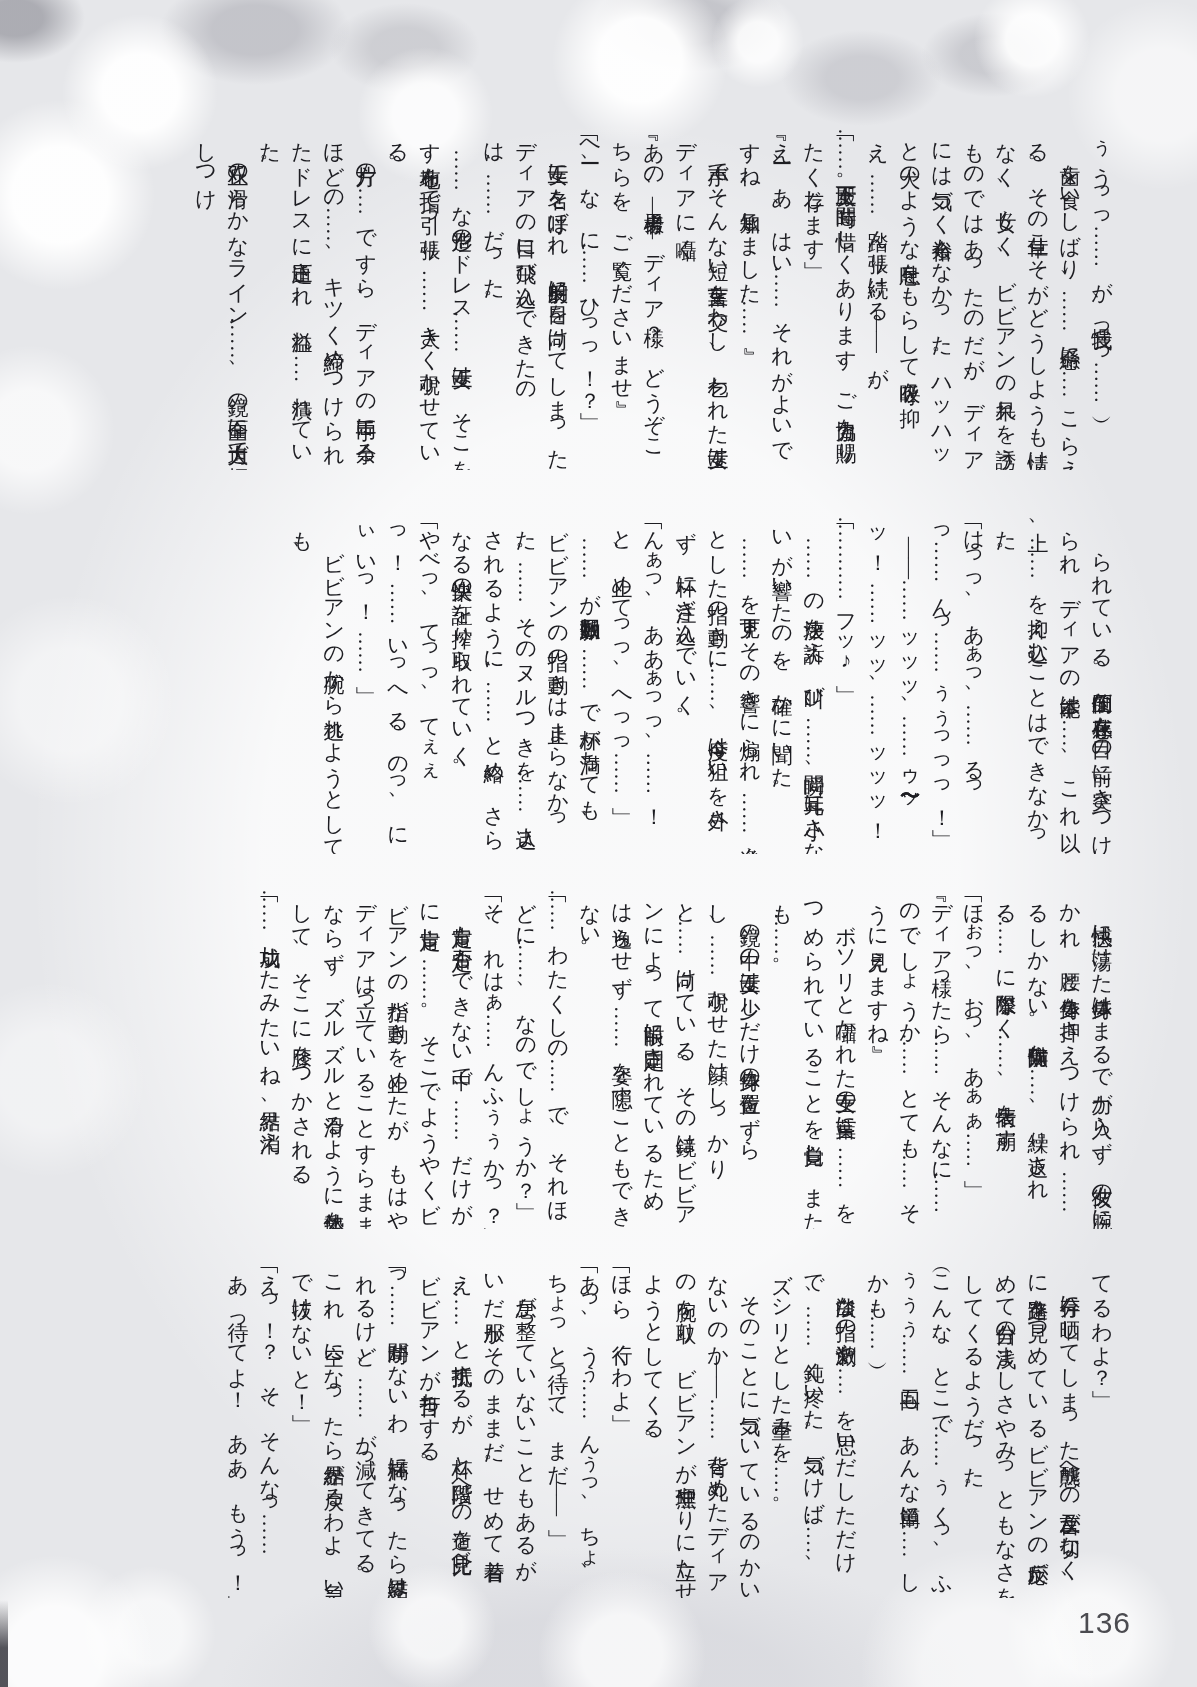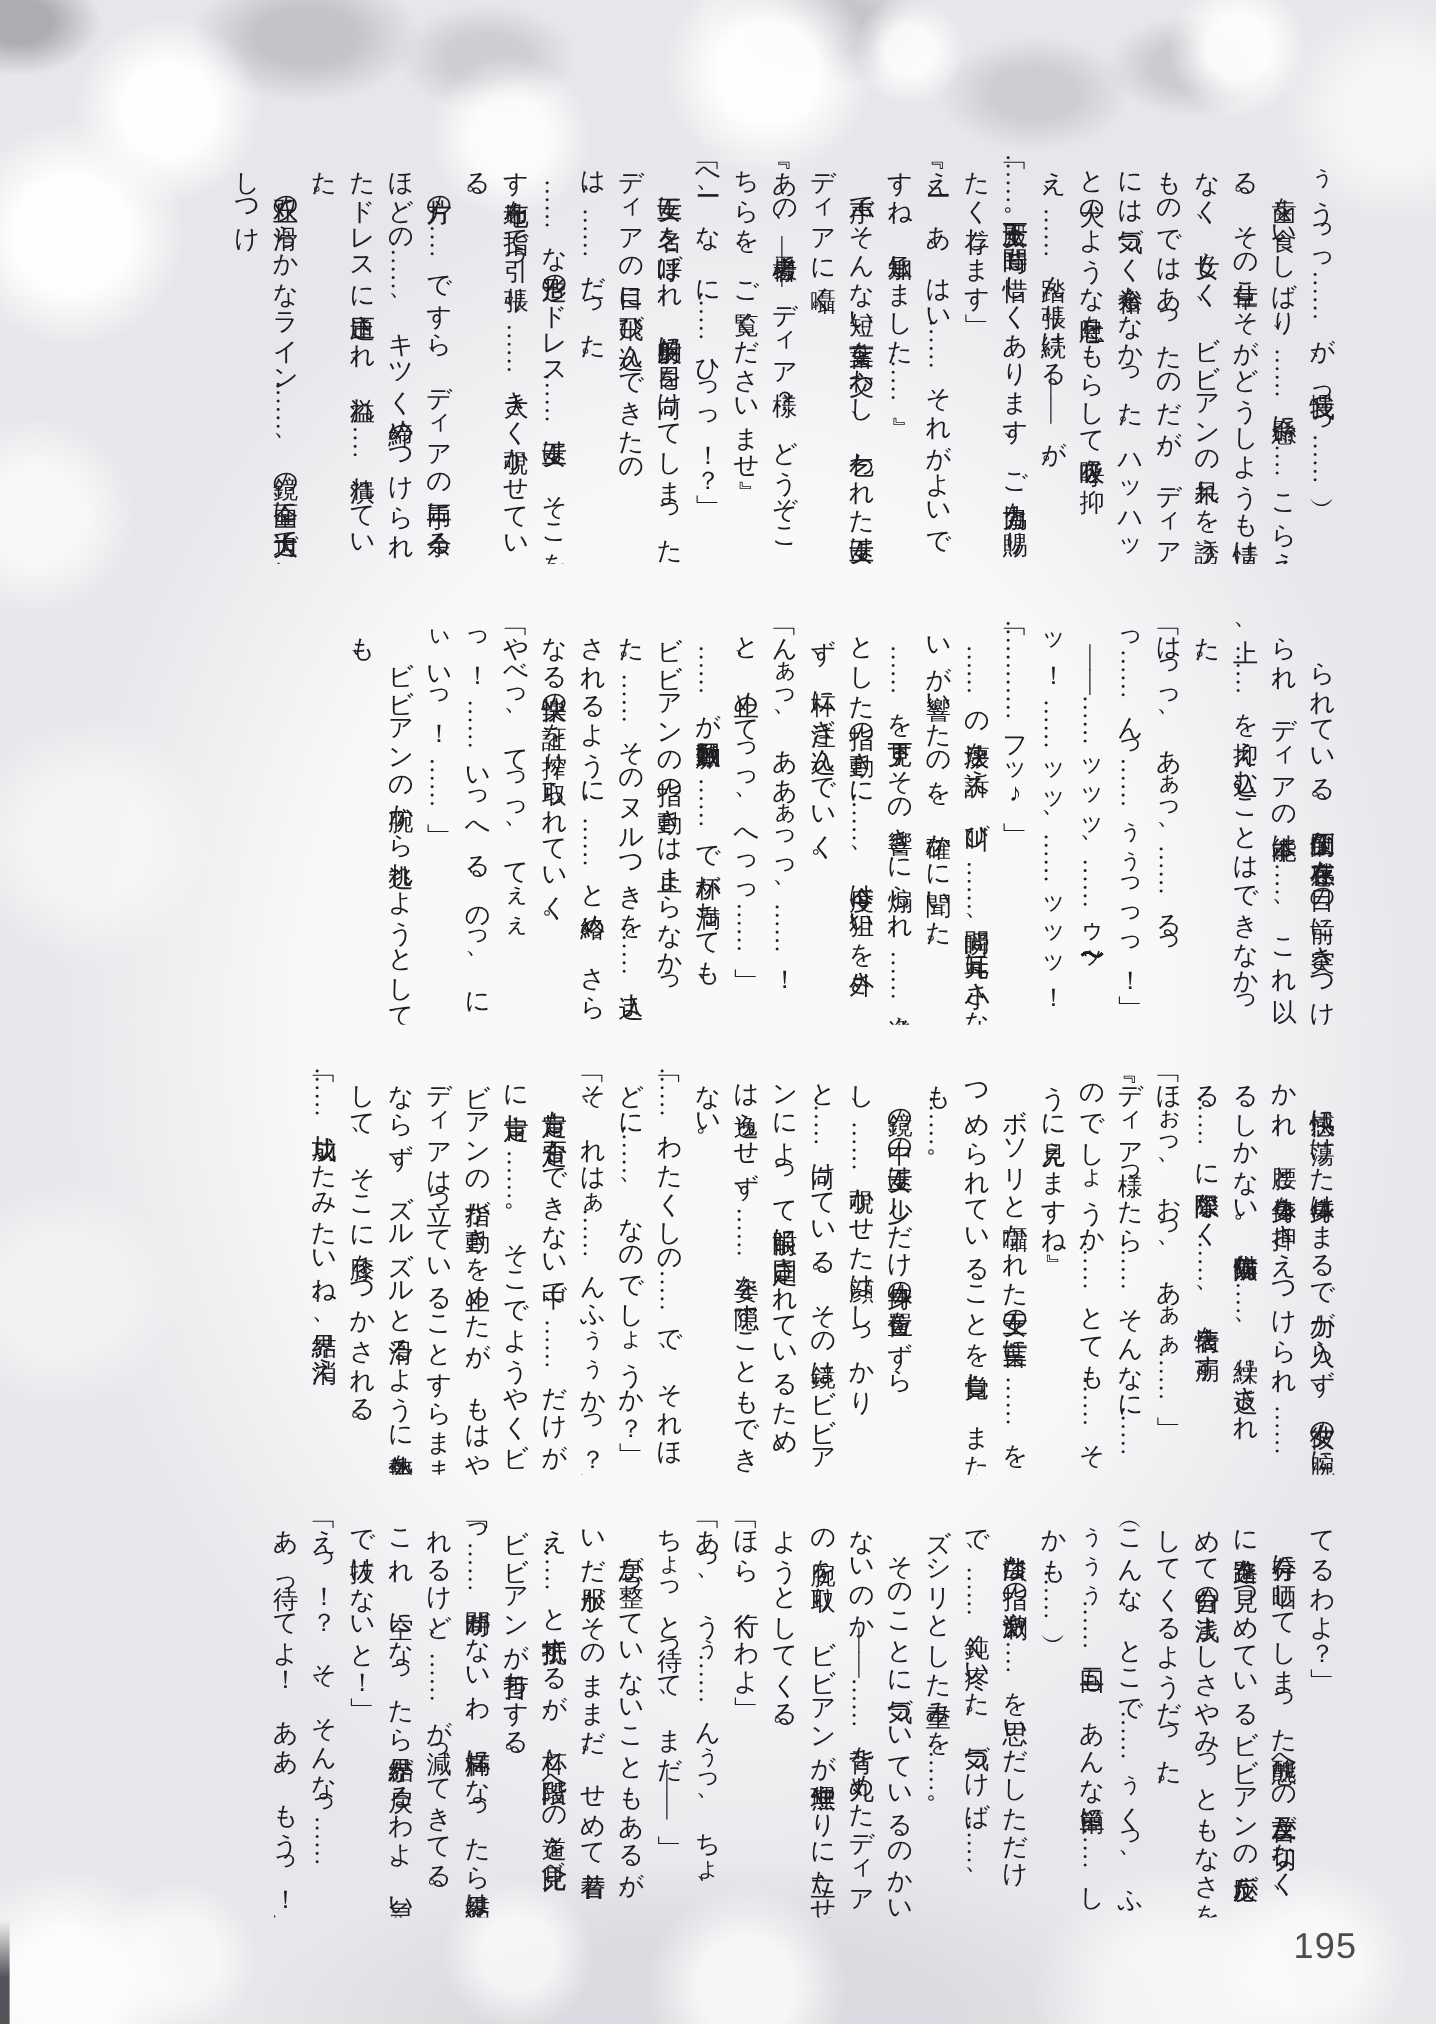--- a/index.html
+++ b/index.html
@@ -118,15 +118,15 @@
       <p>　存分に晒してしまった醜態への言及が一切なく、冷静に進路を見つめているビビアンの反応が、改めて自分の浅ましさやみっともなさを指摘してくるようだった。</p>
       <p>（こんな、とこで……ぅくっ、ふぅぅぅ……二回も、あんな簡単に……しかも……）</p>
       <p>　淡白な指の刺激や……を思いだしただけで、……鈍く疼いた。気づけば……、ズシリとした重みを……。</p>
       <p>　そのことに気づいているのかいないのか——……背を丸めたディアの腕を取り、ビビアンが無理やりに立たせようとしてくる。</p>
       <p>「ほら、行くわよ」</p>
       <p>「あっ、うぅ……んぅっ、ちょ、ちょっと待って、まだ——」</p>
       <p>　息が整っていないこともあるが、脱いだ服がそのままだ。せめて着替え……と抵抗するが、杯と階段への道を見比べ、ビビアンが舌打ちする。</p>
       <p>「っ……時間がないわ。満杯になったら結界は外れるけど、……が減ってきてる。これ、空になったら結界が戻るわよ、急いで抜けないと！」</p>
       <p>「えっ！？　そ、そんなっ……あ、待ってよ！　ああ、もうっ！」</p>
     </div>
-  <div class="page-number">195</div>
+  <div class="page-number">136</div>
   <div class="edge-dark"></div>
 </div>
 
 </body></html>

